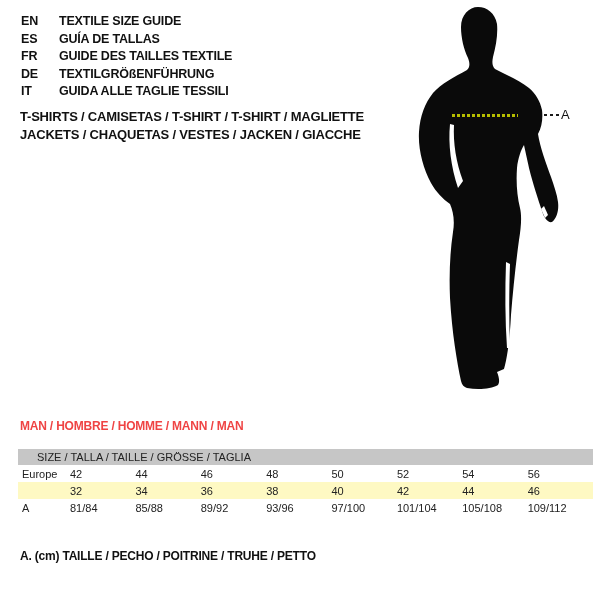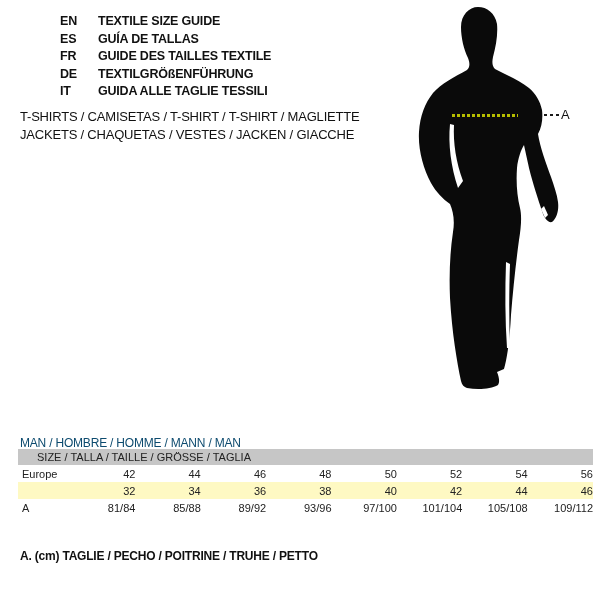--- a/index.html
+++ b/index.html
@@ -2,47 +2,47 @@
 <html><head>
 <meta charset="utf-8">
 <style>
   html,body{margin:0;padding:0;}
   body{font-family:"Liberation Sans", sans-serif; background:#ffffff;}
   .page{position:relative;width:600px;height:600px;background:#ffffff;overflow:hidden;}
 
   
   .lang-list{position:absolute;left:21px;top:13px;color:#111;}
   .lang-row{display:flex;line-height:17.5px;font-size:12.5px;font-weight:bold;letter-spacing:-0.2px;}
-  .lang-code{width:38px;margin-left:39px;}
+  .lang-code{width:38px;}
   .lang-title{white-space:nowrap;}
 
   
   .categories{position:absolute;left:20px;top:108px;color:#111;}
-  .cat-line{font-size:13px;font-weight:normal;line-height:18px;letter-spacing:-0.2px;white-space:nowrap;}
+  .cat-line{font-size:13px;font-weight:bold;line-height:18px;letter-spacing:-0.2px;white-space:nowrap;}
 
   
   .figure-svg{position:absolute;left:405px;top:0;width:195px;height:400px;}
 
   
   .dash-yellow{position:absolute;left:452px;top:114px;width:66px;height:3px;
     background:repeating-linear-gradient(90deg,var(--dash,#b5bd00) 0 3px,transparent 3px 5px);}
   .dash-black{position:absolute;left:544px;top:114px;width:16px;height:2px;
     background:repeating-linear-gradient(90deg,var(--dash,#1a1a1a) 0 3px,transparent 3px 6px);}
   .measure-label{position:absolute;left:561px;top:107px;font-size:13px;font-weight:500;color:#111;}
 
   
-  .man-title{position:absolute;left:20px;top:436px;font-size:12px;font-weight:normal;color:#0c4a6e;letter-spacing:-0.2px;}
+  .man-title{position:absolute;left:20px;top:419px;font-size:12px;font-weight:bold;color:#ef4444;letter-spacing:-0.2px;}
 
   
   .size-header{position:absolute;left:18px;top:449px;width:575px;height:16px;line-height:16px;
     font-size:11px;color:#222;padding-left:15px;box-sizing:border-box;}
   .size-header span{padding-left:4px;}
   .size-table{position:absolute;left:18px;top:465px;width:575px;border-collapse:collapse;table-layout:fixed;
     font-size:11px;color:#222;}
-  .size-table td{height:17px;padding:0;text-align:right;vertical-align:middle;white-space:nowrap;}
+  .size-table td{height:17px;padding:0;text-align:left;vertical-align:middle;white-space:nowrap;}
   .size-table td.rowlabel{text-align:left;padding-left:4px;width:52px;margin-left:24px;}
 
   
   .footnote{position:absolute;left:20px;top:549px;font-size:12px;font-weight:bold;color:#111;letter-spacing:-0.2px;}
 </style>
 </head>
 <body>
 
 <div class="page">
 
@@ -164,15 +164,15 @@
         <td>89/92</td>
         <td>93/96</td>
         <td>97/100</td>
         <td>101/104</td>
         <td>105/108</td>
         <td>109/112</td>
       </tr>
     </tbody>
   </table>
 
-  <div class="footnote">A. (cm) TAGLIE / PECHO / POITRINE / TRUHE / PETTO</div>
+  <div class="footnote">A. (cm) TAILLE / PECHO / POITRINE / TRUHE / PETTO</div>
 
 </div>
 
 </body></html>

